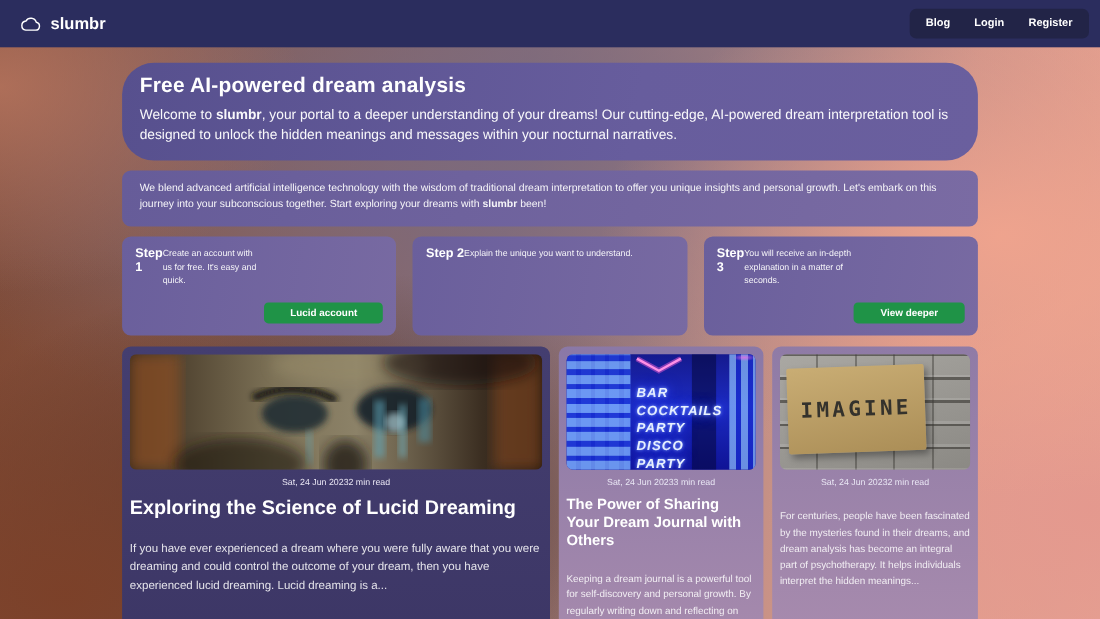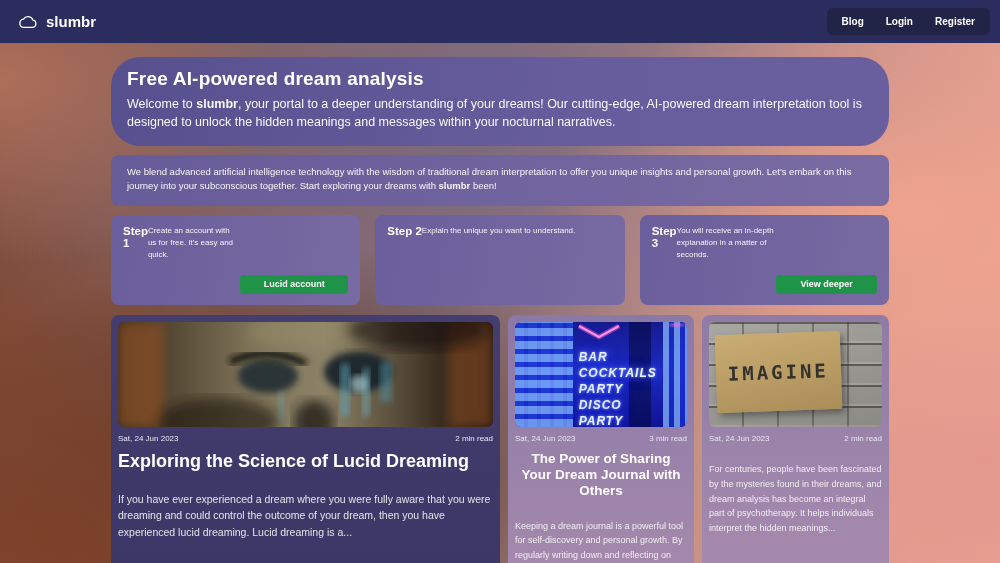--- a/index.html
+++ b/index.html
@@ -69,24 +69,24 @@
     font-size: 9px; font-weight: bold; cursor: pointer;
   }
 
   
   .posts { margin-top: 10px; display: grid; grid-template-columns: 389px 186px 187px; gap: 8px; }
   .post-card { border-radius: 8px; padding: 7px; min-height: 270px; cursor: pointer; }
   .post-1 { background: linear-gradient(180deg, #443e70, #3c3665); }
   .post-2 { background: linear-gradient(180deg, #8a78a7, #a88bad); }
   .post-3 { background: linear-gradient(180deg, #8f7ba6, #a98cae); }
   .post-img { position: relative; height: 105px; border-radius: 6px; overflow: hidden; }
-  .meta-row { display: flex; justify-content: space-between; margin-top: 7px; font-size: 8px; color: #e9e6f4; }
+  .meta-row { display: flex; justify-content: center; margin-top: 7px; font-size: 8px; color: #e9e6f4; }
   .post-title { margin-top: 8px; font-weight: bold; color: #fff; }
   .post-1 .post-title { font-size: 18px; line-height: 1.15; }
-  .post-2 .post-title, .post-3 .post-title { font-size: 13.5px; line-height: 1.2; text-align: center; }
+  .post-2 .post-title, .post-3 .post-title { font-size: 13.5px; line-height: 1.2; }
   .post-excerpt { margin-top: 19px; color: rgba(255,255,255,.86); }
   .post-1 .post-excerpt { font-size: 10.5px; line-height: 1.6; }
   .post-2 .post-excerpt, .post-3 .post-excerpt { font-size: 9px; line-height: 1.65; }
 
   
   .face-img svg { display: block; width: 100%; height: 100%; }
 
   
   .neon-img { background: linear-gradient(180deg, #151a8e, #1c2bc2 45%, #0f1396); }
   .neon-panel-left {

